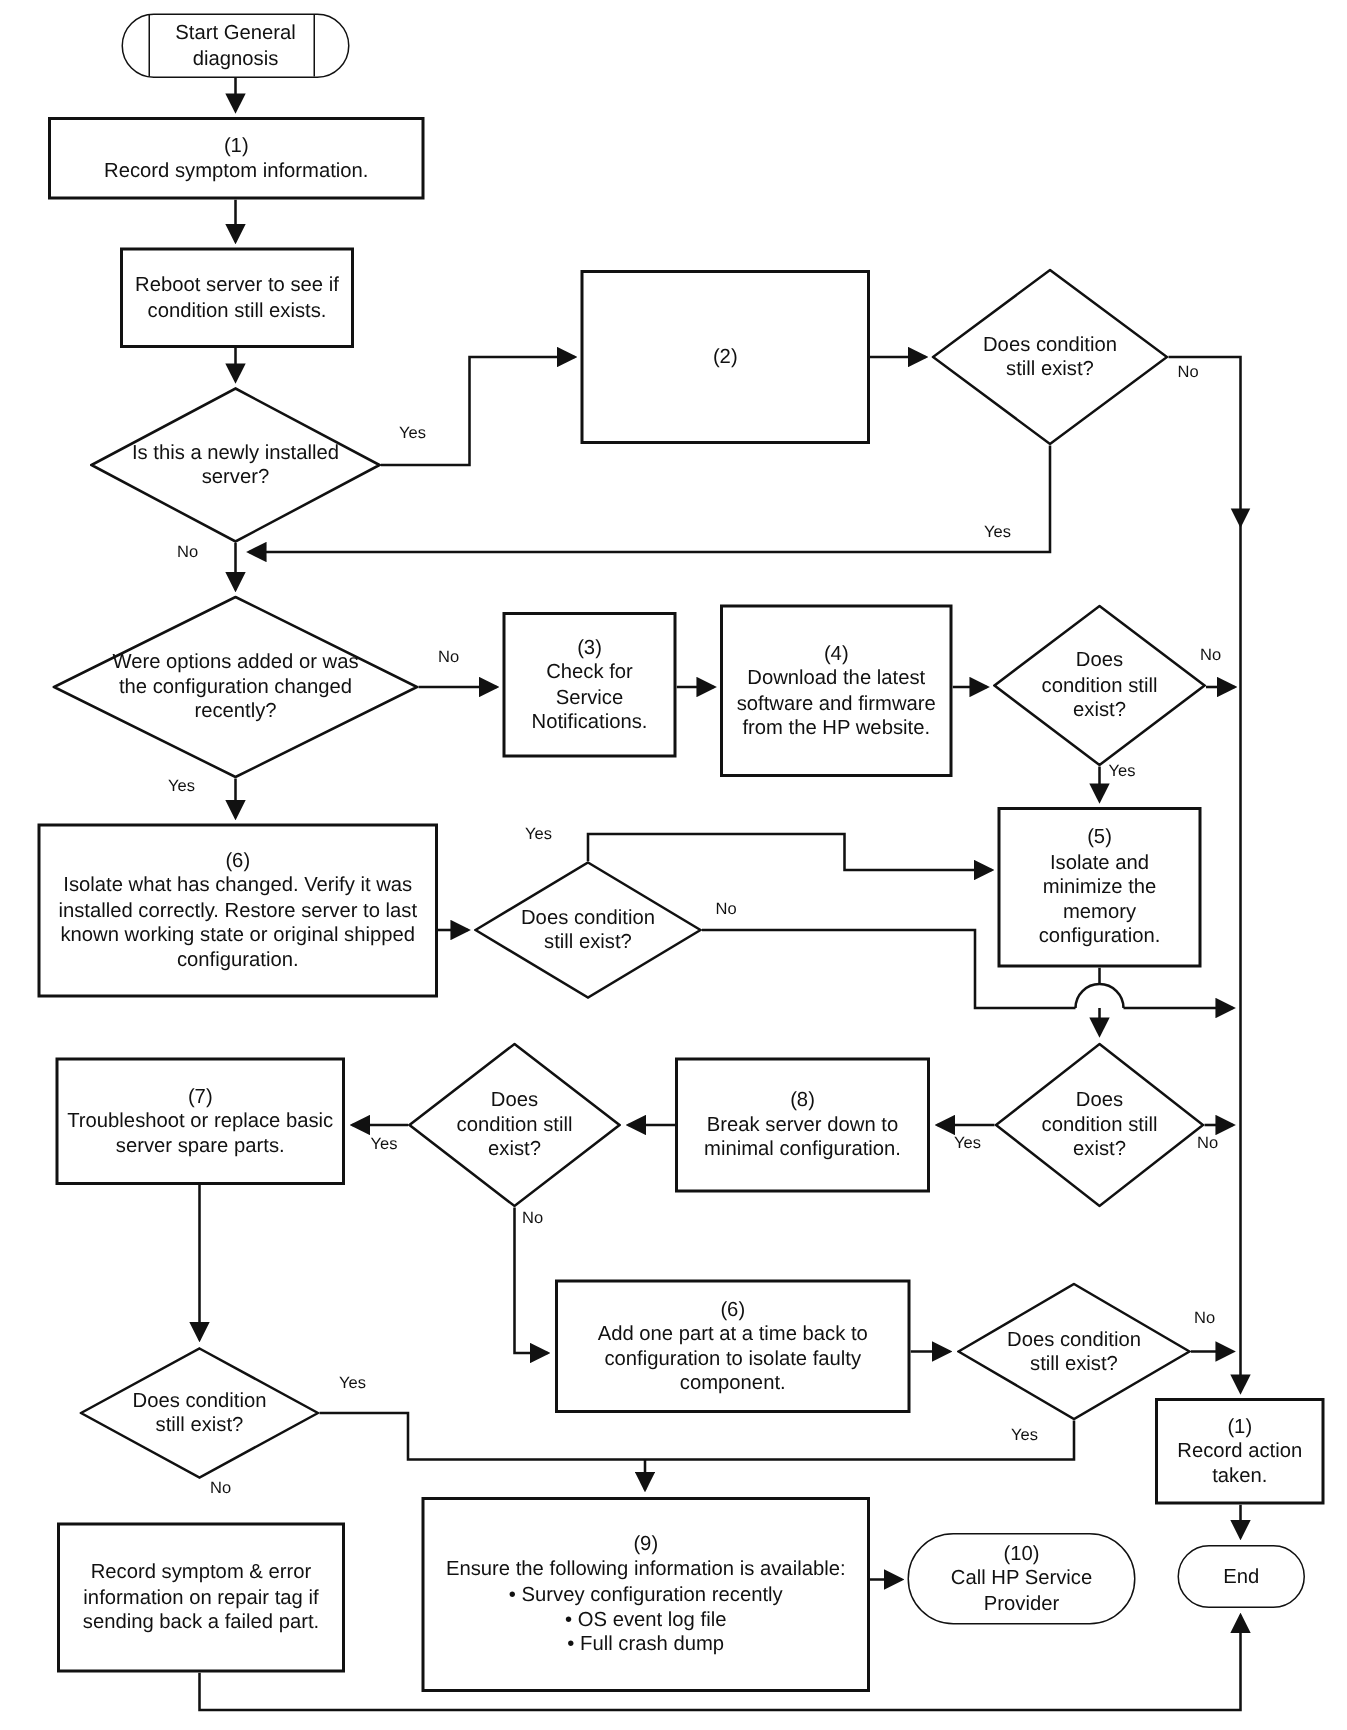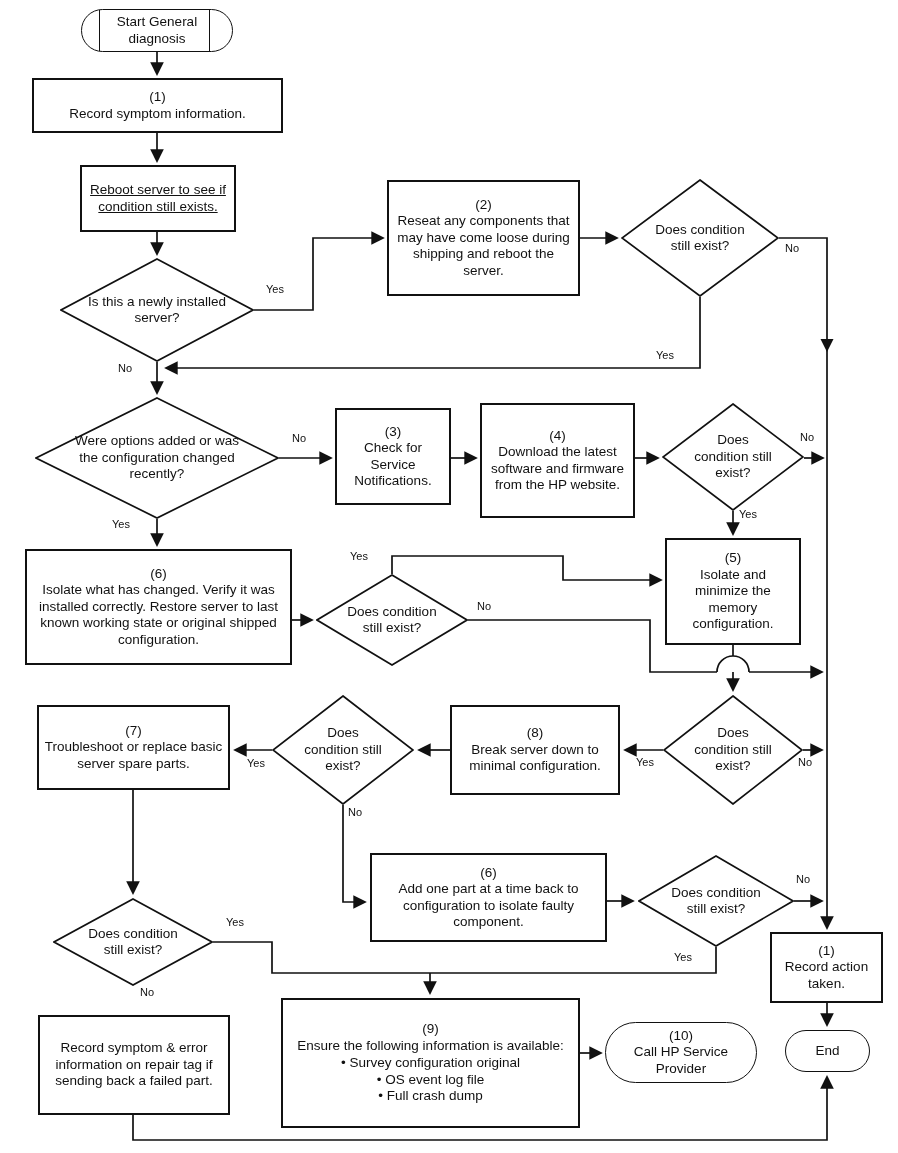--- a/index.html
+++ b/index.html
@@ -76,27 +76,26 @@
     <div class="tick" style="left:17px;"></div>
     <div class="tick" style="left:127px;"></div>
     <div class="txt">Start General diagnosis</div>
   </div>
 
   <div class="node proc" style="left:32px;top:78px;width:251px;height:55px;">
     <div class="num">(1)</div>
     <div class="txt">Record symptom information.</div>
   </div>
 
-  <div class="node proc" style="left:80px;top:165px;width:156px;height:67px;text-decoration:underline;">
+  <div class="node proc" style="left:80px;top:165px;width:156px;height:67px;">
     <div class="txt">Reboot server to see if condition still exists.</div>
   </div>
 
   <div class="node proc" style="left:387px;top:180px;width:193px;height:116px;">
     <div class="num">(2)</div>
-    <div class="txt">Reseat any components that may have come loose during shipping and reboot the server.</div>
   </div>
 
   <div class="node proc" style="left:335px;top:408px;width:116px;height:97px;">
     <div class="num">(3)</div>
     <div class="txt">Check for Service Notifications.</div>
   </div>
 
   <div class="node proc" style="left:480px;top:403px;width:155px;height:115px;">
     <div class="num">(4)</div>
     <div class="txt">Download the latest software and firmware from the HP website.</div>
@@ -124,21 +123,21 @@
 
   <div class="node proc" style="left:370px;top:853px;width:237px;height:89px;">
     <div class="num">(6)</div>
     <div class="txt">Add one part at a time back to configuration to isolate faulty component.</div>
   </div>
 
   <div class="node proc" style="left:281px;top:998px;width:299px;height:130px;">
     <div class="num">(9)</div>
     <div class="txt">Ensure the following information is available:</div>
     <div class="bullets">
-      <div class="bli">Survey configuration original</div>
+      <div class="bli">Survey configuration recently</div>
       <div class="bli">OS event log file</div>
       <div class="bli">Full crash dump</div>
     </div>
   </div>
 
   <div class="node proc" style="left:770px;top:932px;width:113px;height:71px;">
     <div class="num">(1)</div>
     <div class="txt">Record action taken.</div>
   </div>
 

